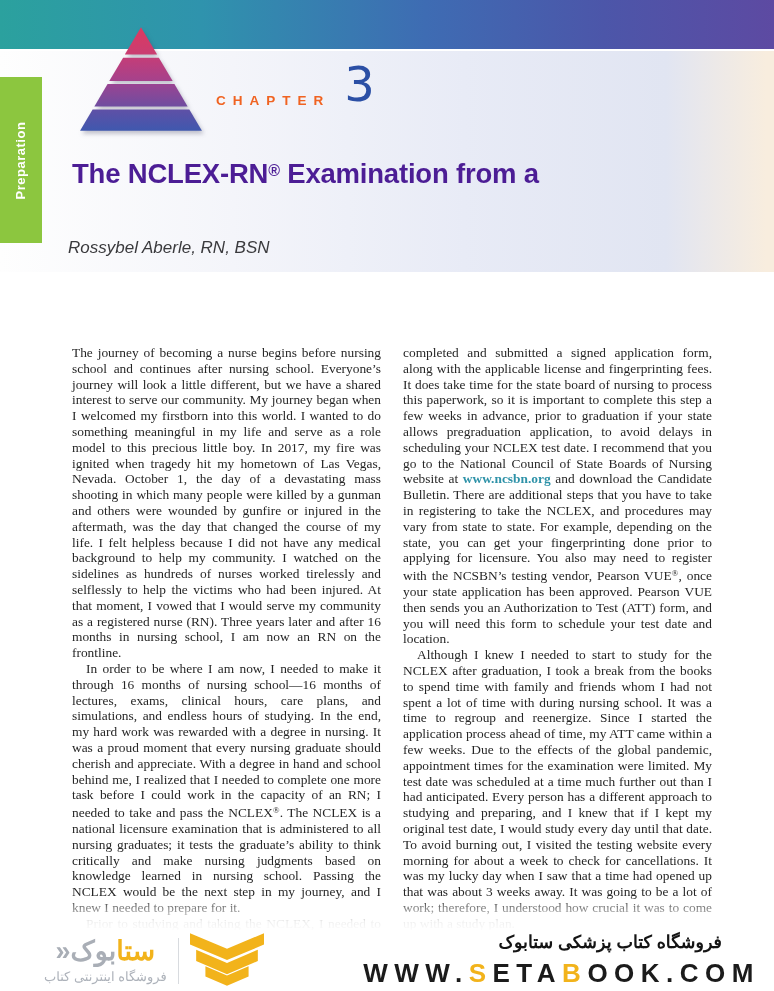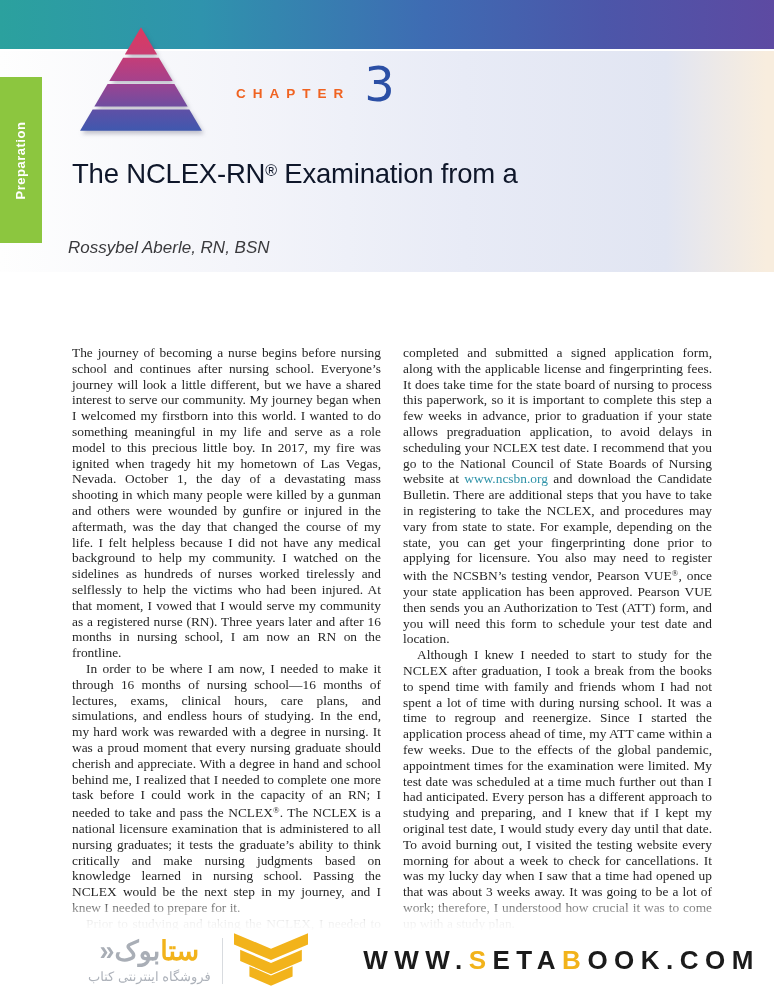--- a/index.html
+++ b/index.html
@@ -9,45 +9,45 @@
   
   .top-bar{position:absolute;left:0;top:0;width:774px;height:49px;
     background:linear-gradient(90deg,var(--teal) 0%,#2f93ad 26%,#3e6cb3 55%,#4c56a9 78%,var(--purple) 100%);}
   .header-zone{position:absolute;left:0;top:51px;width:774px;height:221px;
     background:linear-gradient(90deg,#fefefe 0%,#f4f5fa 30%,#e8ebf6 60%,#e1e5f2 86%,#f8edde 99%);}
   .side-tab{position:absolute;left:0;top:77px;width:42px;height:166px;background:var(--green);
     display:flex;align-items:center;justify-content:center;}
   .side-tab span{transform:rotate(-90deg);color:#fff;font-weight:bold;font-size:13px;
     letter-spacing:.5px;white-space:nowrap;}
   .pyramid{position:absolute;left:78px;top:24px;filter:drop-shadow(2px 3px 2px rgba(60,60,90,.30));}
-  .chapter-row{position:absolute;left:236px;top:60px;display:flex;align-items:flex-start;}
+  .chapter-row{position:absolute;left:216px;top:60px;display:flex;align-items:flex-end;}
   .chapter-label{font-size:13.5px;font-weight:bold;letter-spacing:7px;color:var(--orange);
     margin-top:26px;}
   .chapter-number{font-size:48px;color:var(--blue);font-weight:500;line-height:1;
     margin-left:14px;font-family:"DejaVu Sans",sans-serif;}
-  .title{position:absolute;left:72px;top:154px;width:590px;font-size:27.5px;font-weight:normal;
-    color:#0f172a;line-height:34px;letter-spacing:-.2px;}
+  .title{position:absolute;left:72px;top:154px;width:590px;font-size:27.5px;font-weight:bold;
+    color:#4c1d95;line-height:34px;letter-spacing:-.2px;}
   .title .reg{font-size:16px;vertical-align:7px;}
   .author{position:absolute;left:68px;top:238px;font-style:italic;font-size:17px;color:#3a3a3d;}
 
   
   .article{position:absolute;left:72px;top:345px;width:640px;display:flex;gap:22px;}
   .col{width:313px;font-family:"Liberation Serif","DejaVu Serif",serif;font-size:13.4px;
     line-height:15.8px;color:#262626;text-align:justify;}
   .para{margin:0;}
   .para.indent{text-indent:14px;}
-  .col .link{color:var(--link);}
+  .col .link{color:var(--link);font-weight:bold;}
   .col .sup{font-size:9px;vertical-align:4px;}
   .fade{position:absolute;left:60px;top:897px;width:664px;height:35px;
     background:linear-gradient(to bottom,rgba(255,255,255,0) 0%,rgba(255,255,255,.92) 70%,#ffffff 100%);}
 
   
   .footer{position:absolute;left:0;top:930px;width:774px;height:61px;background:#ffffff;
     display:flex;justify-content:space-between;align-items:center;}
-  .brand{display:flex;align-items:center;gap:11px;margin-left:88px;}
+  .brand{display:flex;align-items:center;gap:11px;margin-left:44px;}
   .wordmark-block{text-align:center;}
   .wordmark{direction:rtl;font-size:27px;font-weight:bold;line-height:1.1;white-space:nowrap;}
   .wordmark .y{color:var(--yellow);}
   .wordmark .g{color:#a9aeb6;}
   .tagline{direction:rtl;font-size:13px;color:#adb2ba;margin-top:3px;}
   .divider{width:1px;height:46px;background:#d8dbdf;}
   .right-block{margin-right:14px;text-align:right;}
   .store-title{direction:rtl;font-size:17.5px;font-weight:bold;color:#141414;margin:0 38px 5px 0;}
   .url{font-size:26px;letter-spacing:6.5px;font-weight:700;color:#1b1b1b;white-space:nowrap;}
   .url .yellow{color:var(--yellow);}
@@ -124,17 +124,18 @@
         <div class="tagline">فروشگاه اینترنتی کتاب</div>
       </div>
       <div class="divider"></div>
       <svg width="74" height="56" viewBox="0 0 72 54">
         <polygon points="0,0 36,15 72,0 72,11 36,26 0,11" fill="#f2b31b"></polygon>
         <polygon points="6,16 36,29 66,16 66,27 36,40 6,27" fill="#f2b31b"></polygon>
         <polygon points="15,32 36,41 57,32 57,42 36,51 15,42" fill="#f2b31b"></polygon>
       </svg>
     </div>
     <div class="right-block">
+      <div class="store-title">فروشگاه کتاب پزشکی ستابوک</div>
       <div class="url" id="store-url"><span>WWW.</span><span class="yellow">S</span><span>ETA</span><span class="yellow">B</span><span>OOK.COM</span></div>
     </div>
   </div>
 
 </div>
 
 </body></html>

